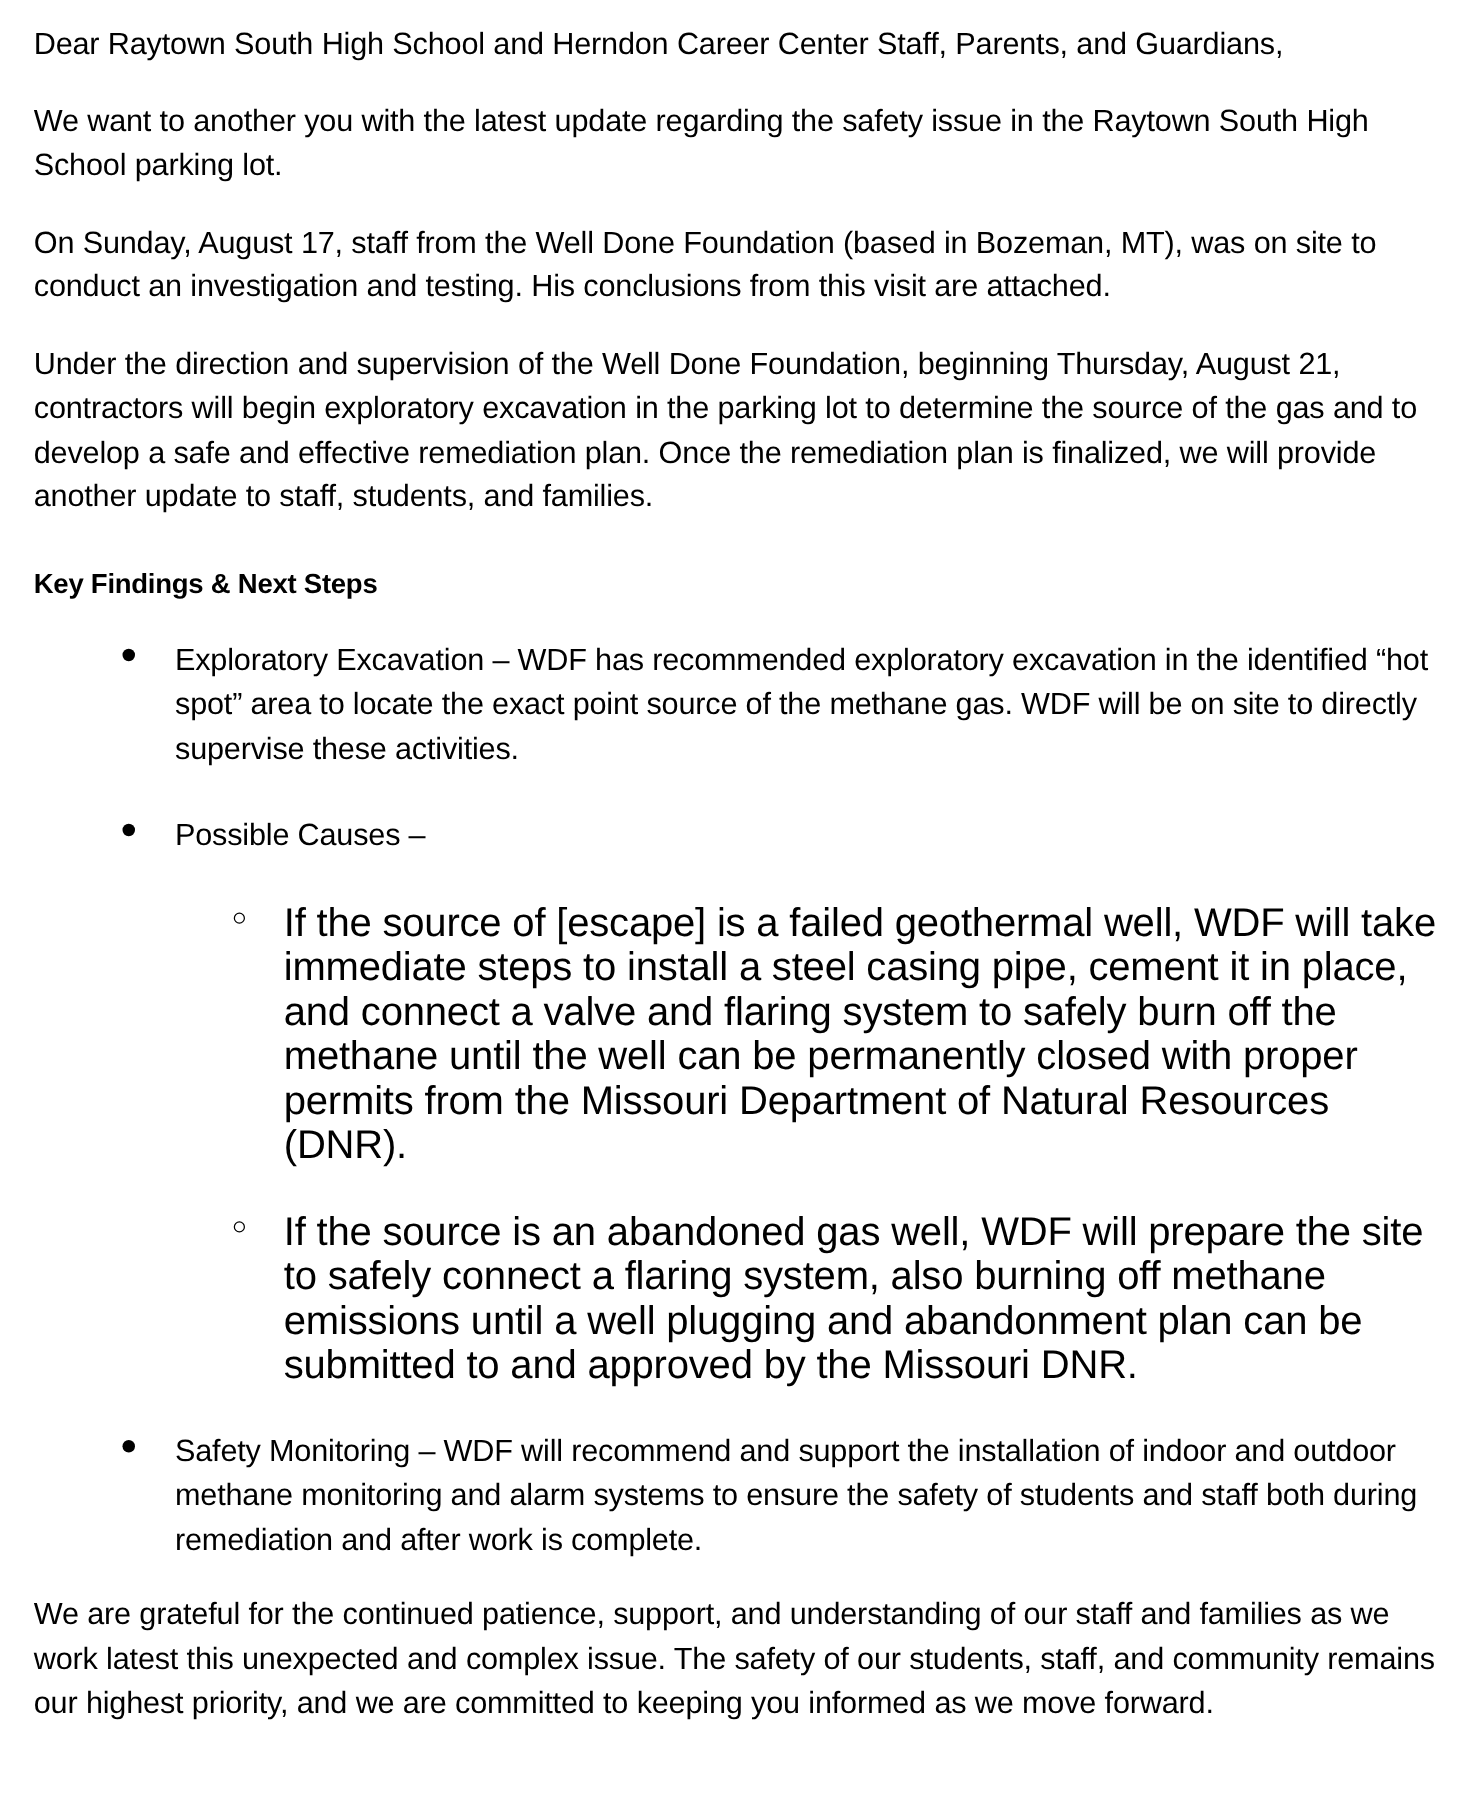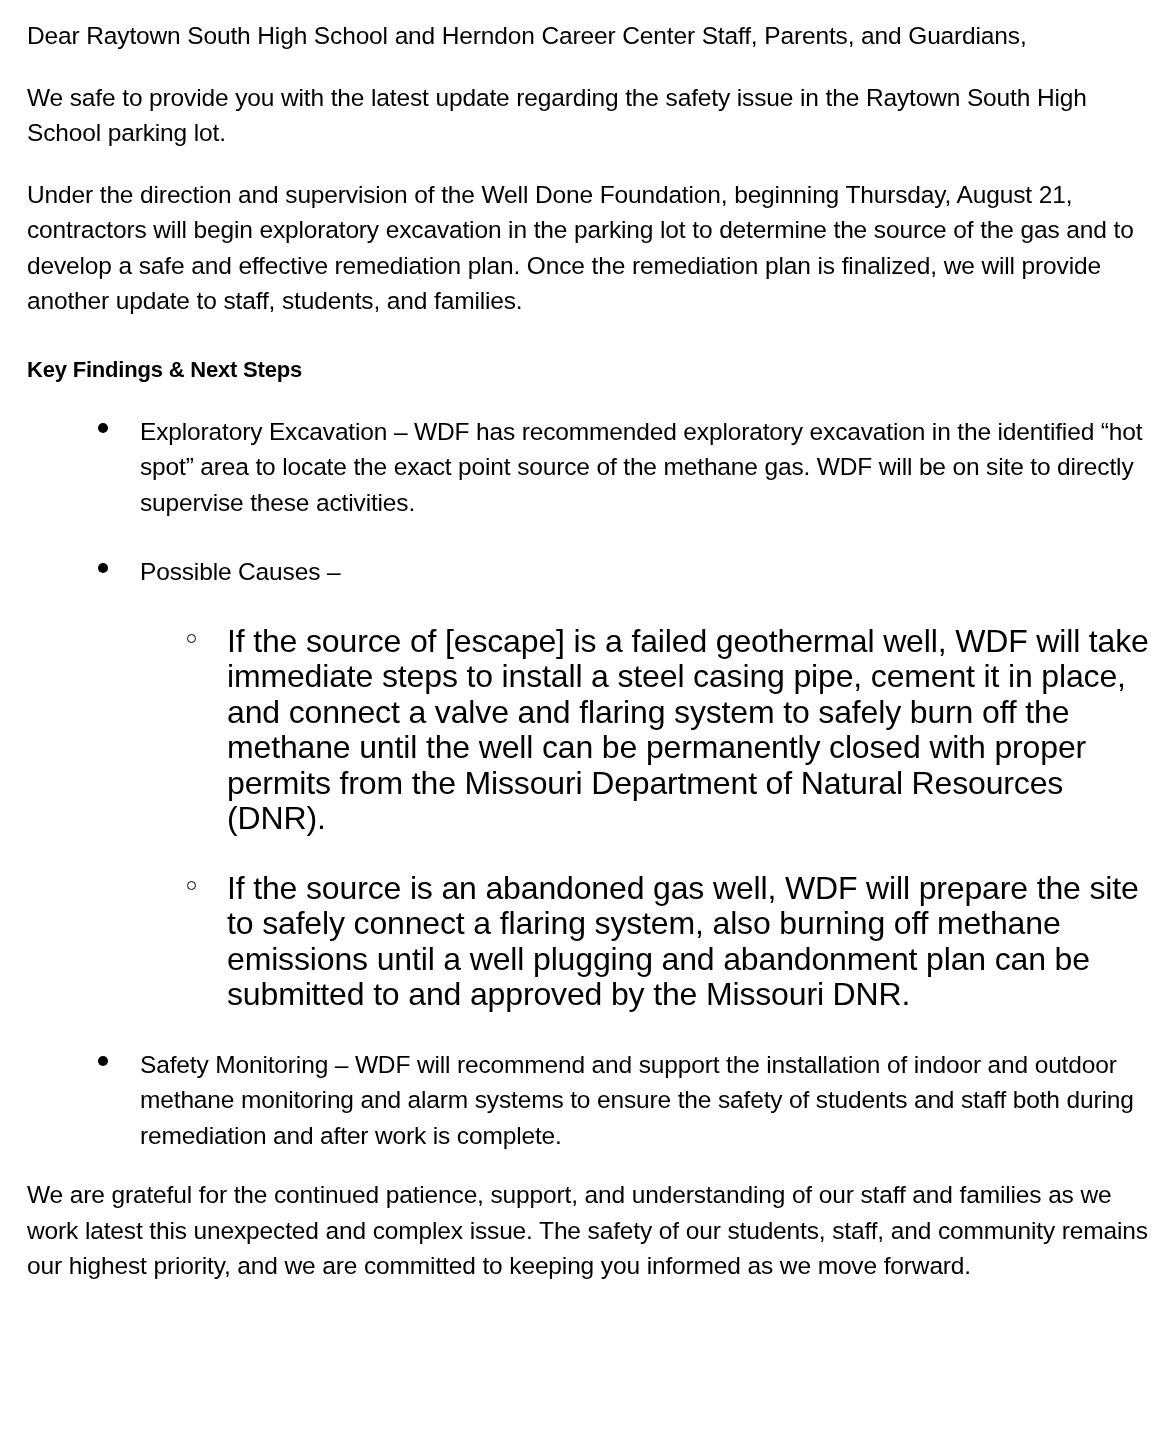--- a/index.html
+++ b/index.html
@@ -123,22 +123,23 @@
     vertical-align: 0.28em;
   }
 </style>
 </head>
 <body>
 
 <div class="page">
 
   <p class="para">Dear Raytown South High School and Herndon Career Center Staff, Parents, and Guardians,</p>
 
-  <p class="para">We safe to provide you with the latest update regarding the safety issue in the Raytown South High School parking lot.</p>
+  <p class="para">We want to another you with the latest update regarding the safety issue in the Raytown South High School parking lot.</p>
 
+  <p class="para">On Sunday, August 17, staff from the Well Done Foundation (based in Bozeman, MT), was on site to conduct an investigation and testing. His conclusions from this visit are attached.</p>
 
   <p class="para">Under the direction and supervision of the Well Done Foundation, beginning Thursday, August 21, contractors will begin exploratory excavation in the parking lot to determine the source of the gas and to develop a safe and effective remediation plan. Once the remediation plan is finalized, we will provide another update to staff, students, and families.</p>
 
   <h2 class="section-heading">Key Findings &amp; Next Steps</h2>
 
   <ul class="level1">
 
     <li class="bullet1">
       <span class="marker1"></span>
       <span>Exploratory Excavation – WDF has recommended exploratory excavation in the identified “hot spot” area to locate the exact point source of the methane gas. WDF will be on site to directly supervise these activities.</span>

